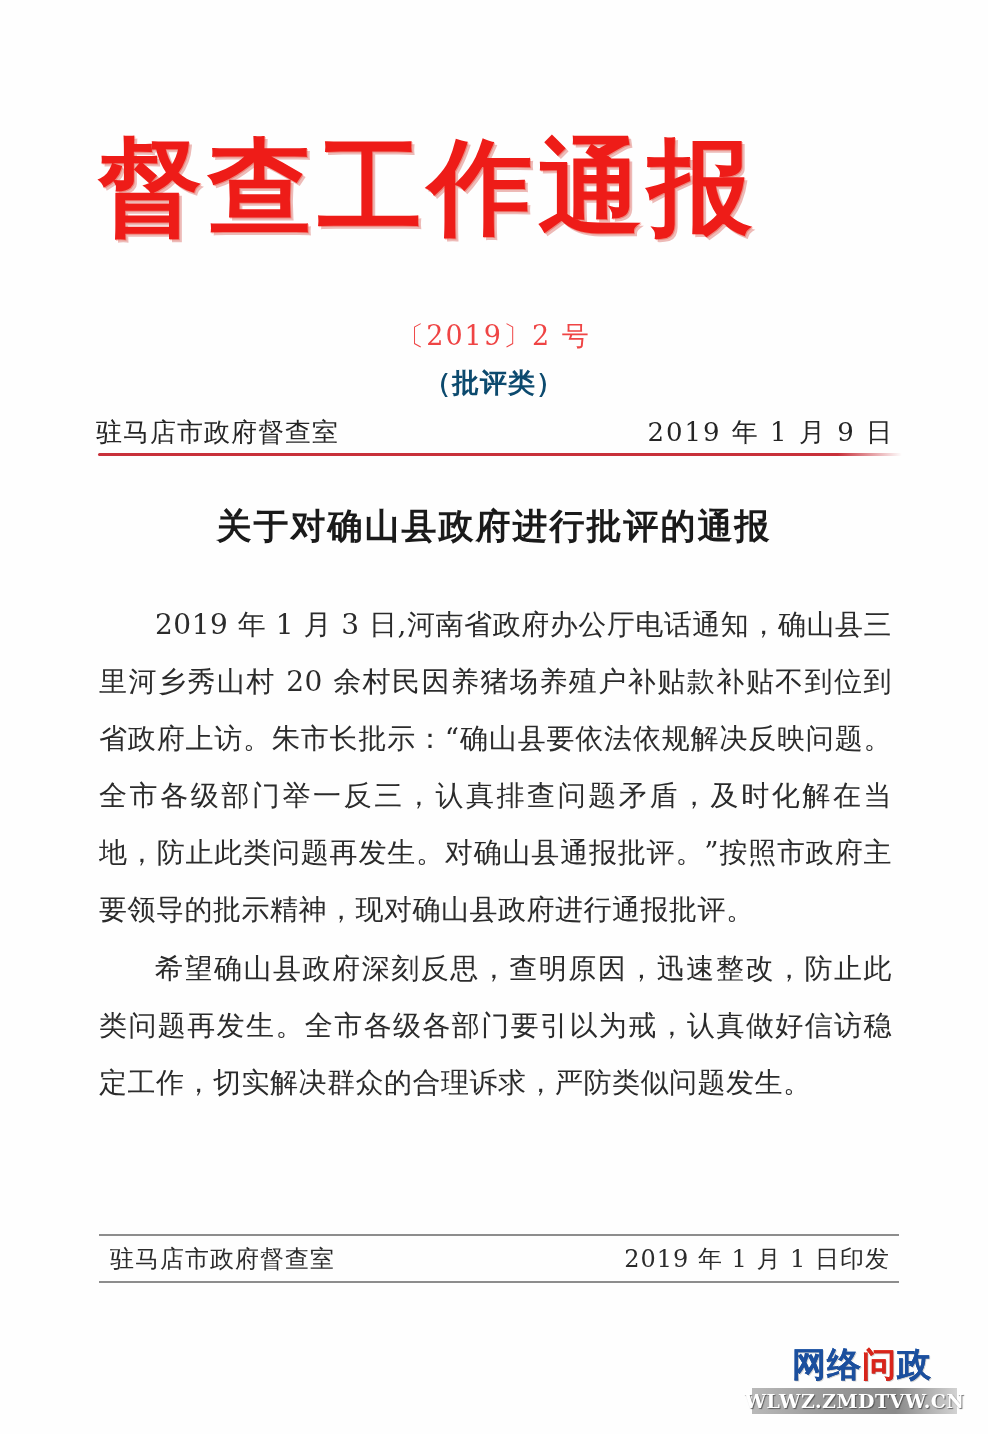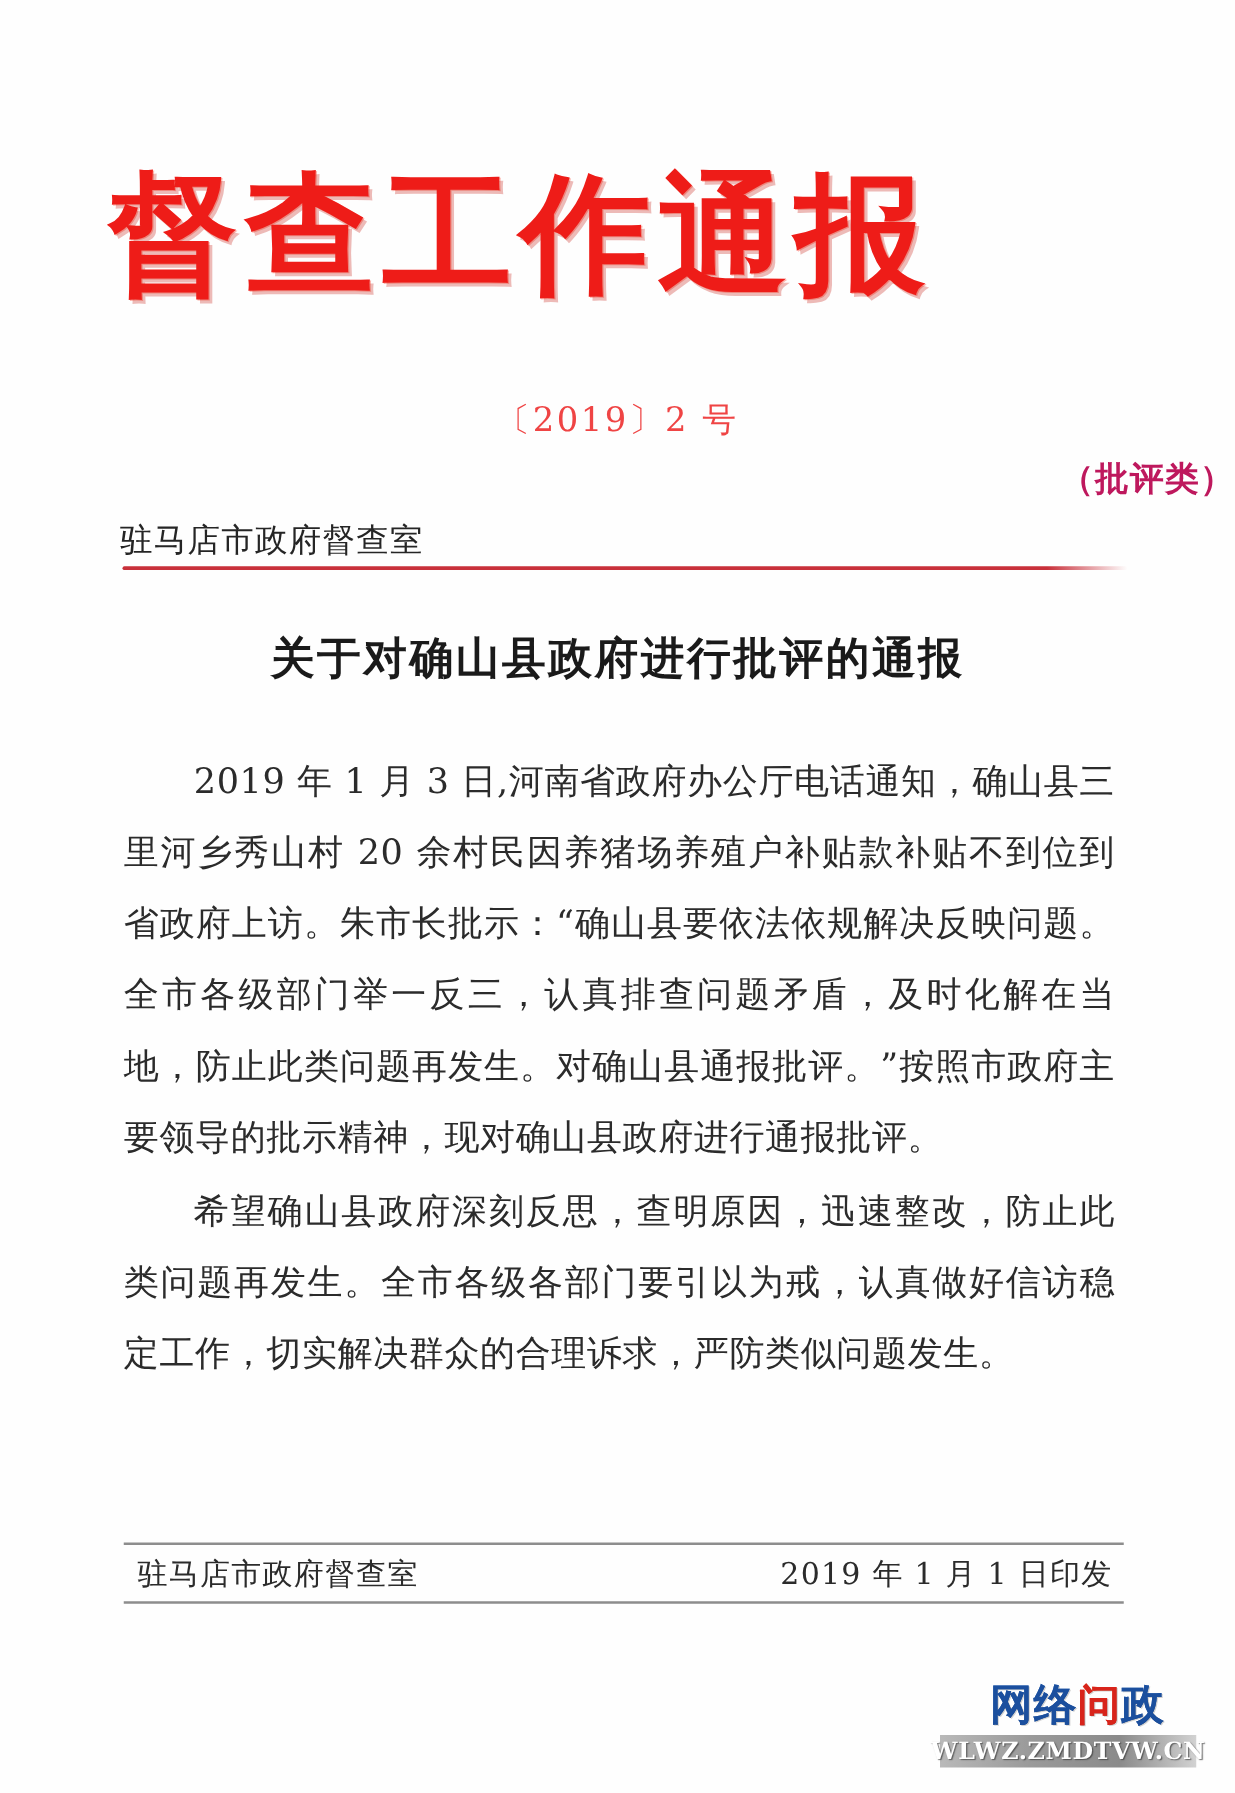--- a/index.html
+++ b/index.html
@@ -18,20 +18,21 @@
     overflow: hidden;
   }
 
   
   .masthead {
     position: absolute;
     left: 0;
     top: 132px;
     width: 832px;
     text-align: center;
+    padding-left: 12px;
   }
   .doc-title {
     display: inline-block;
     font-family: "DejaVu Serif", "Liberation Serif", serif;
     font-size: 104px;
     line-height: 1.05;
     font-weight: 700;
     color: #ee1c18;
     letter-spacing: 6px;
     text-shadow: 3px 3px 0 rgba(200, 30, 20, .30),
@@ -47,25 +48,25 @@
     text-align: center;
     font-size: 27px;
     letter-spacing: 2px;
     color: #ef4444;
   }
   .doc-category {
     position: absolute;
     left: 0;
     top: 365px;
     width: 988px;
-    text-align: right;
+    text-align: center;
     font-size: 27px;
     font-weight: 700;
     letter-spacing: 1px;
-    color: #be185d;
+    color: #0c4a6e;
   }
 
   
   .issuer-row {
     position: absolute;
     left: 96px;
     top: 415px;
     width: 800px;
     display: flex;
     justify-content: space-between;
@@ -205,20 +206,21 @@
   <div class="masthead">
     <div class="doc-title">督查工作通报</div>
   </div>
 
   <div class="doc-number">〔2019〕2 号</div>
 
   <div class="doc-category">（批评类）</div>
 
   <div class="issuer-row">
     <span class="issuer-name">驻马店市政府督查室</span>
+    <span class="issue-date">2019 年 1 月 9 日</span>
   </div>
 
   <div class="red-rule"></div>
 
   <div class="headline">关于对确山县政府进行批评的通报</div>
 
   <div class="body-text">
     <p>2019 年 1 月 3 日,河南省政府办公厅电话通知，确山县三里河乡秀山村 20 余村民因养猪场养殖户补贴款补贴不到位到省政府上访。朱市长批示：“确山县要依法依规解决反映问题。全市各级部门举一反三，认真排查问题矛盾，及时化解在当地，防止此类问题再发生。对确山县通报批评。”按照市政府主要领导的批示精神，现对确山县政府进行通报批评。</p>
     <p>希望确山县政府深刻反思，查明原因，迅速整改，防止此类问题再发生。全市各级各部门要引以为戒，认真做好信访稳定工作，切实解决群众的合理诉求，严防类似问题发生。</p>
   </div>

